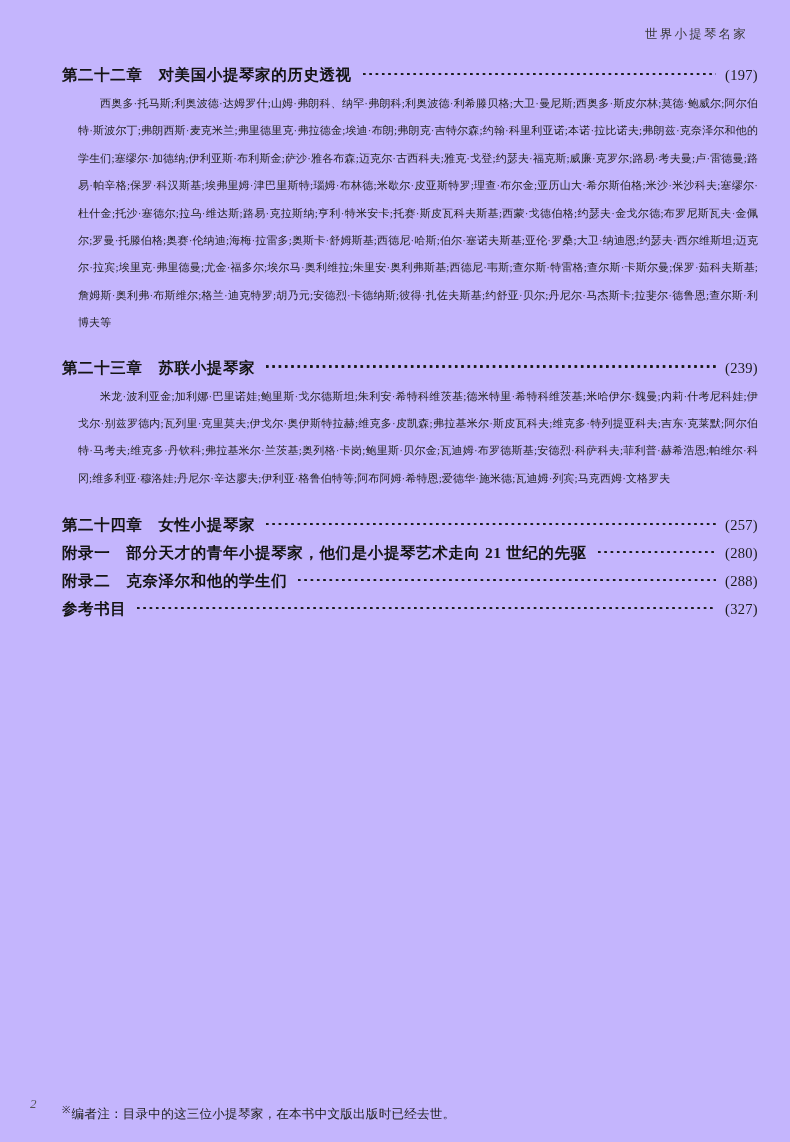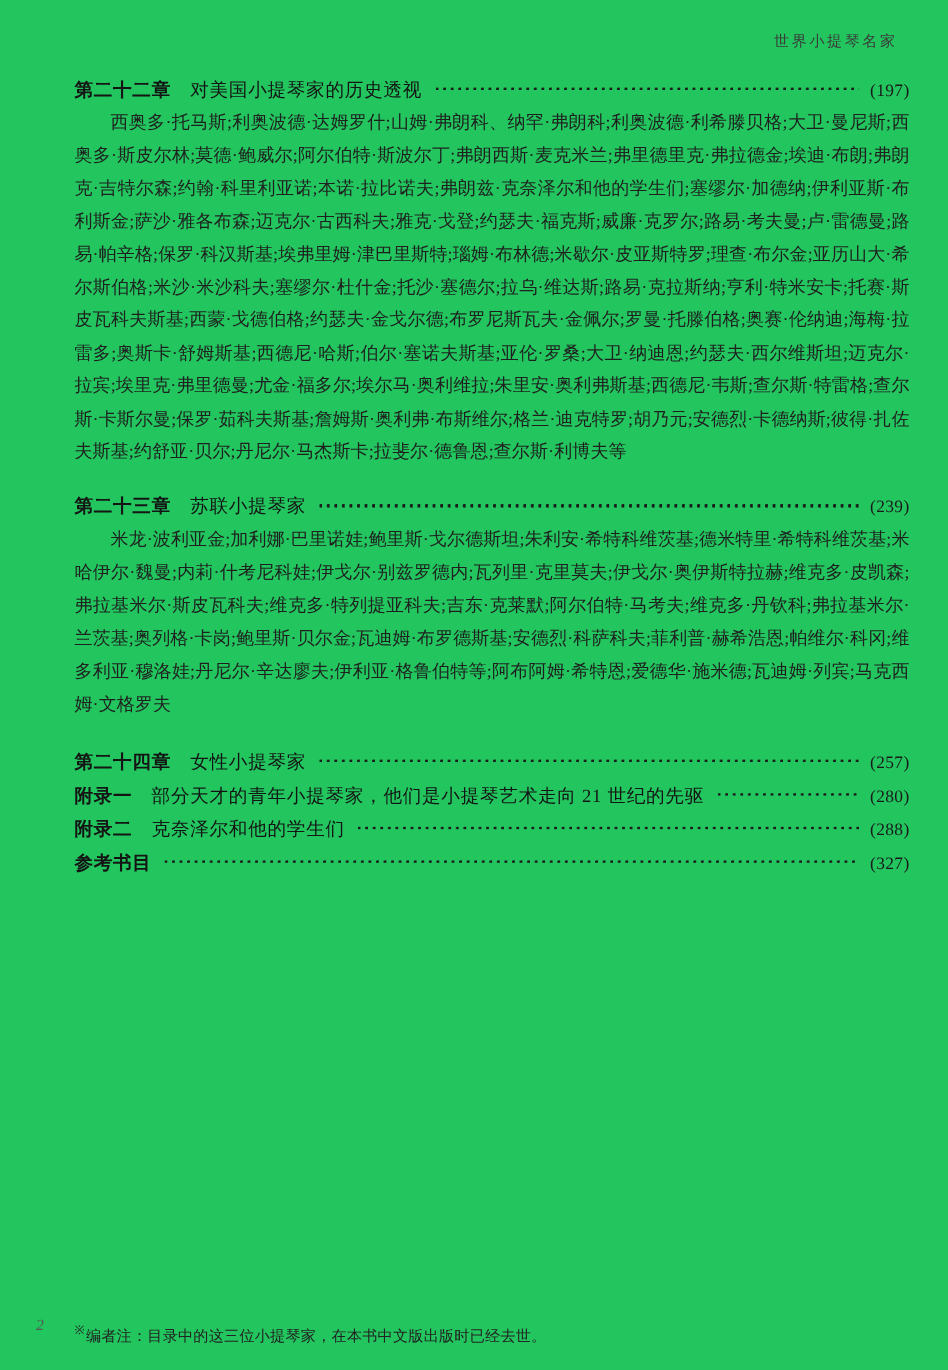--- a/index.html
+++ b/index.html
@@ -12,21 +12,21 @@
     height: 1142px;
     position: relative;
     font-family: "Liberation Serif", "DejaVu Serif", serif;
     color: #1a1a1a;
     overflow: hidden;
   }
 
   .page {
     position: absolute;
     inset: 0;
-    background: #22c55e;
+    background: #c4b5fd;
   }
 
   
   .running-head {
     position: absolute;
     top: 26px;
     right: 42px;
     font-size: 12.5px;
     letter-spacing: 2.2px;
     color: #3a3a3a;
@@ -51,21 +51,21 @@
   }
   .toc-entry .label {
     font-size: 15.5px;
     font-weight: 700;
     letter-spacing: 0.6px;
     white-space: nowrap;
     color: #141414;
   }
   .toc-entry .title {
     font-size: 15.5px;
-    font-weight: 400;
+    font-weight: 700;
     letter-spacing: 0.6px;
     white-space: nowrap;
     color: #141414;
     margin-left: 16px;
   }
   .toc-entry .leader {
     flex: 1 1 auto;
     margin: 0 9px 0 11px;
     position: relative;
     height: 1em;
@@ -85,30 +85,31 @@
   .toc-entry .page-num {
     font-size: 14.5px;
     white-space: nowrap;
     color: #1a1a1a;
     font-weight: 400;
     letter-spacing: 0.3px;
   }
 
   
   .names {
-    font-size: 15px;
+    font-size: 11px;
     line-height: 27.4px;
     text-align: justify;
     text-align-last: left;
     text-justify: inter-character;
     letter-spacing: 0.1px;
     color: #1f1f1f;
     text-indent: 2em;
     margin-top: 4px;
     word-break: break-all;
+    margin-left: 16px;
   }
 
   .gap-lg { height: 20px; }
   .gap-md { height: 16px; }
 
   .entry-spaced { margin-top: 6px; }
 
   
   .footnote {
     position: absolute;

